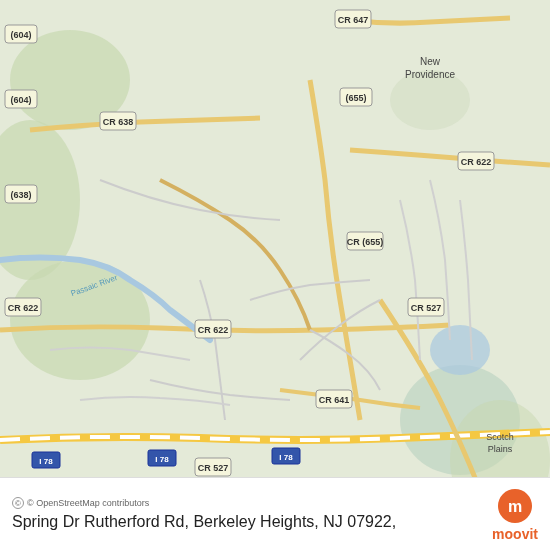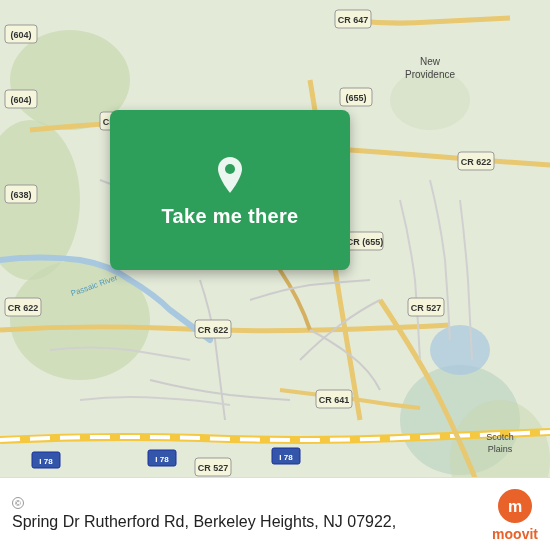--- a/index.html
+++ b/index.html
@@ -225,33 +225,26 @@
 
     <text x="430" y="65" text-anchor="middle" font-size="10" fill="#444" font-weight="500">New</text>
     <text x="430" y="78" text-anchor="middle" font-size="10" fill="#444" font-weight="500">Providence</text>
 
     <text x="500" y="440" text-anchor="middle" font-size="9" fill="#444" font-weight="500">Scotch</text>
     <text x="500" y="452" text-anchor="middle" font-size="9" fill="#444" font-weight="500">Plains</text>
 
     <text x="95" y="288" text-anchor="middle" font-size="8" fill="#5599bb" transform="rotate(-20, 95, 288)">Passaic River</text>
   </svg>
 
-  <div class="take-me-card">
-
-    <svg class="map-pin" viewBox="0 0 44 44" xmlns="http://www.w3.org/2000/svg">
-      <path d="M22 4C15.4 4 10 9.4 10 16c0 9 12 24 12 24s12-15 12-24c0-6.6-5.4-12-12-12z" fill="white" opacity="0.9"></path>
-      <circle cx="22" cy="16" r="5" fill="#2e9e5b"></circle>
-    </svg>
-    <span class="take-me-label">Take me there</span>
-  </div>
 
   <div class="bottom-bar">
     <div class="bottom-left">
       <div class="attribution">
         <span class="attribution-circle">©</span>
+        <span>© OpenStreetMap contributors</span>
       </div>
       <span class="address-text">Spring Dr Rutherford Rd, Berkeley Heights, NJ 07922,</span>
     </div>
 
     <div class="moovit-logo">
       <svg class="moovit-icon" viewBox="0 0 36 36" xmlns="http://www.w3.org/2000/svg">
 
         <circle cx="18" cy="18" r="17" fill="#e8622a"></circle>
         <text x="18" y="24" text-anchor="middle" font-size="16" font-weight="bold" fill="white">m</text>
       </svg>

